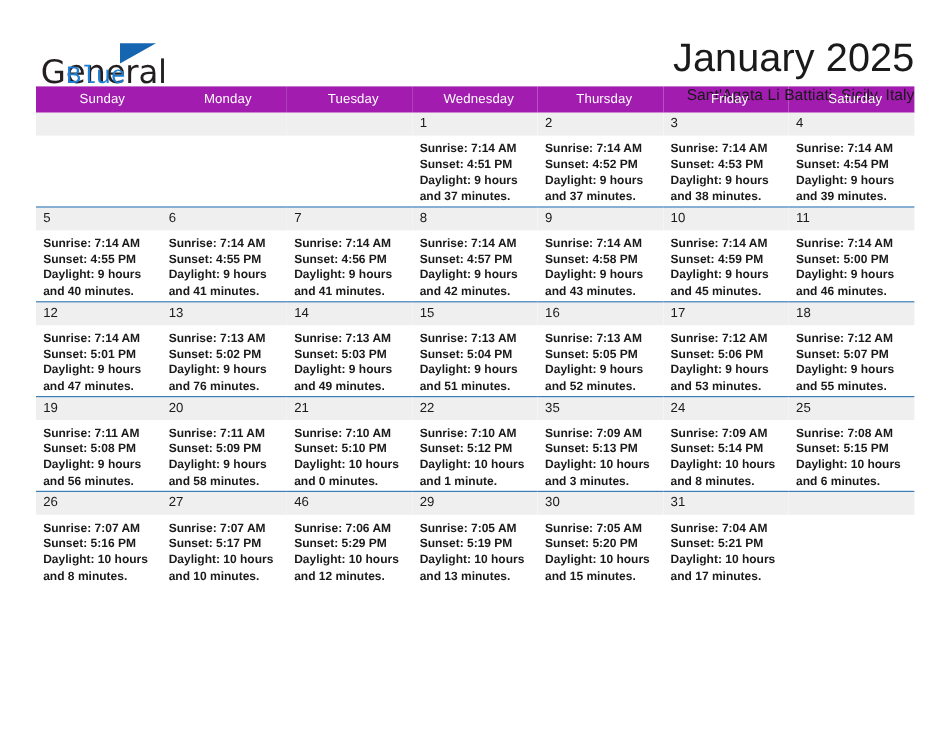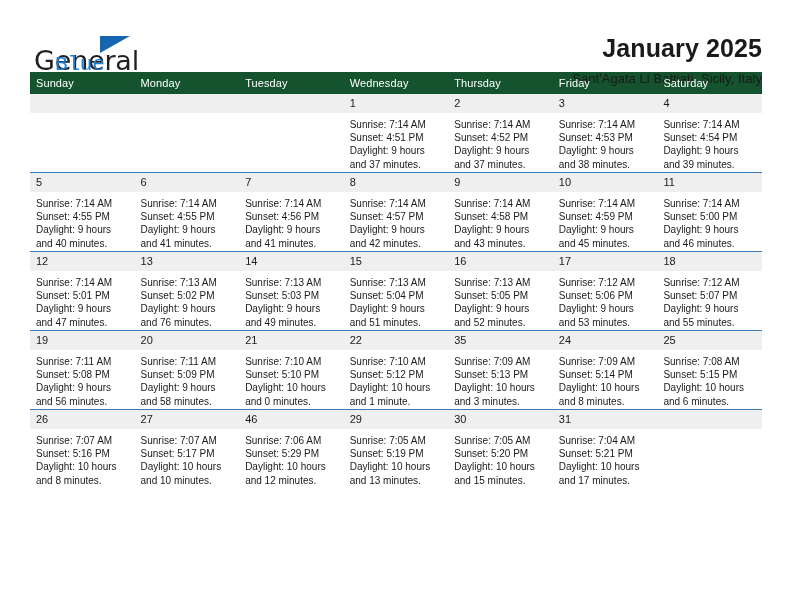--- a/index.html
+++ b/index.html
@@ -67,47 +67,47 @@
     color: #1f7fd4;
     font-family: Liberation Mono, monospace;
   }
 
   .titles {
     text-align: right;
     flex: 1 1 auto;
     padding-top: 0px;
   }
   .cal-title {
-    font-size: 25px;
-    font-weight: bold;
+    font-size: 33px;
+    font-weight: normal;
     color: #1a1a1a;
     line-height: 30px;
     letter-spacing: 0.1px;
   }
   .cal-subtitle {
     font-size: 13px;
     color: #1a1a1a;
     line-height: 20px;
     margin-top: 6px;
     letter-spacing: 0.05px;
   }
 
   
   .calendar {
     width: 732px;
     border-collapse: collapse;
     table-layout: fixed;
     margin-top: 6px;
   }
   .calendar th {
-    background: #14532d;
+    background: #a21caf;
     color: #ffffff;
     font-weight: normal;
     font-size: 11px;
-    text-align: left;
+    text-align: center;
     padding: 5px 0 5px 6px;
     height: 11px;
     letter-spacing: 0.1px;
   }
 
   .calendar td {
     vertical-align: top;
     padding: 0;
     border-top: 1px solid #3b7cb8;
     background: #ffffff;
@@ -123,20 +123,21 @@
     color: #1a1a1a;
     padding: 4px 0 4px 6px;
     line-height: 11px;
     min-height: 11px;
   }
   .dayinfo {
     padding: 5px 6px 0 6px;
     font-size: 10px;
     line-height: 13.2px;
     color: #1a1a1a;
+    font-weight: bold;
   }
   .dayinfo div { white-space: nowrap; }
   td.empty .daynum { background: #efefef; }
 </style>
 </head>
 <body>
 
 <div class="page">
 
   <div class="header">

